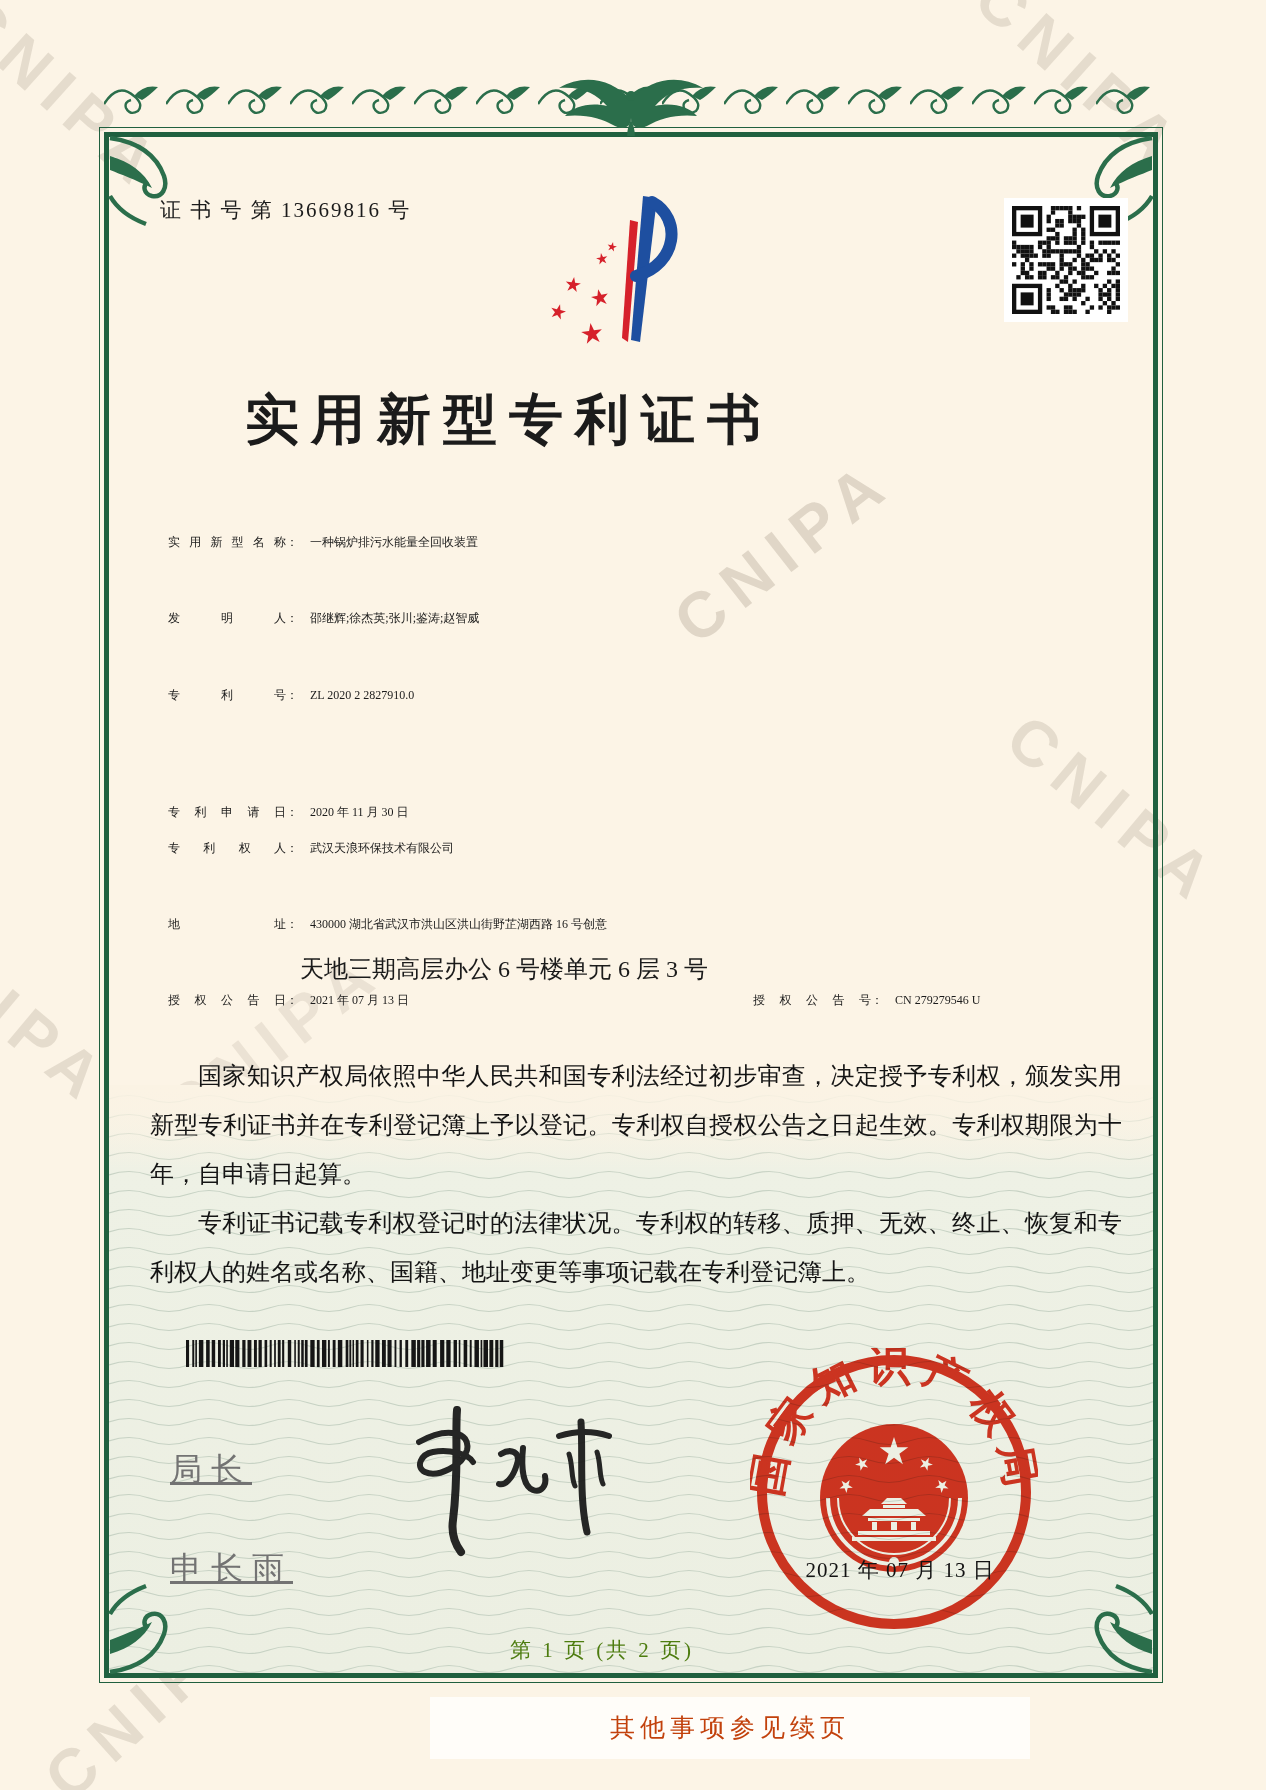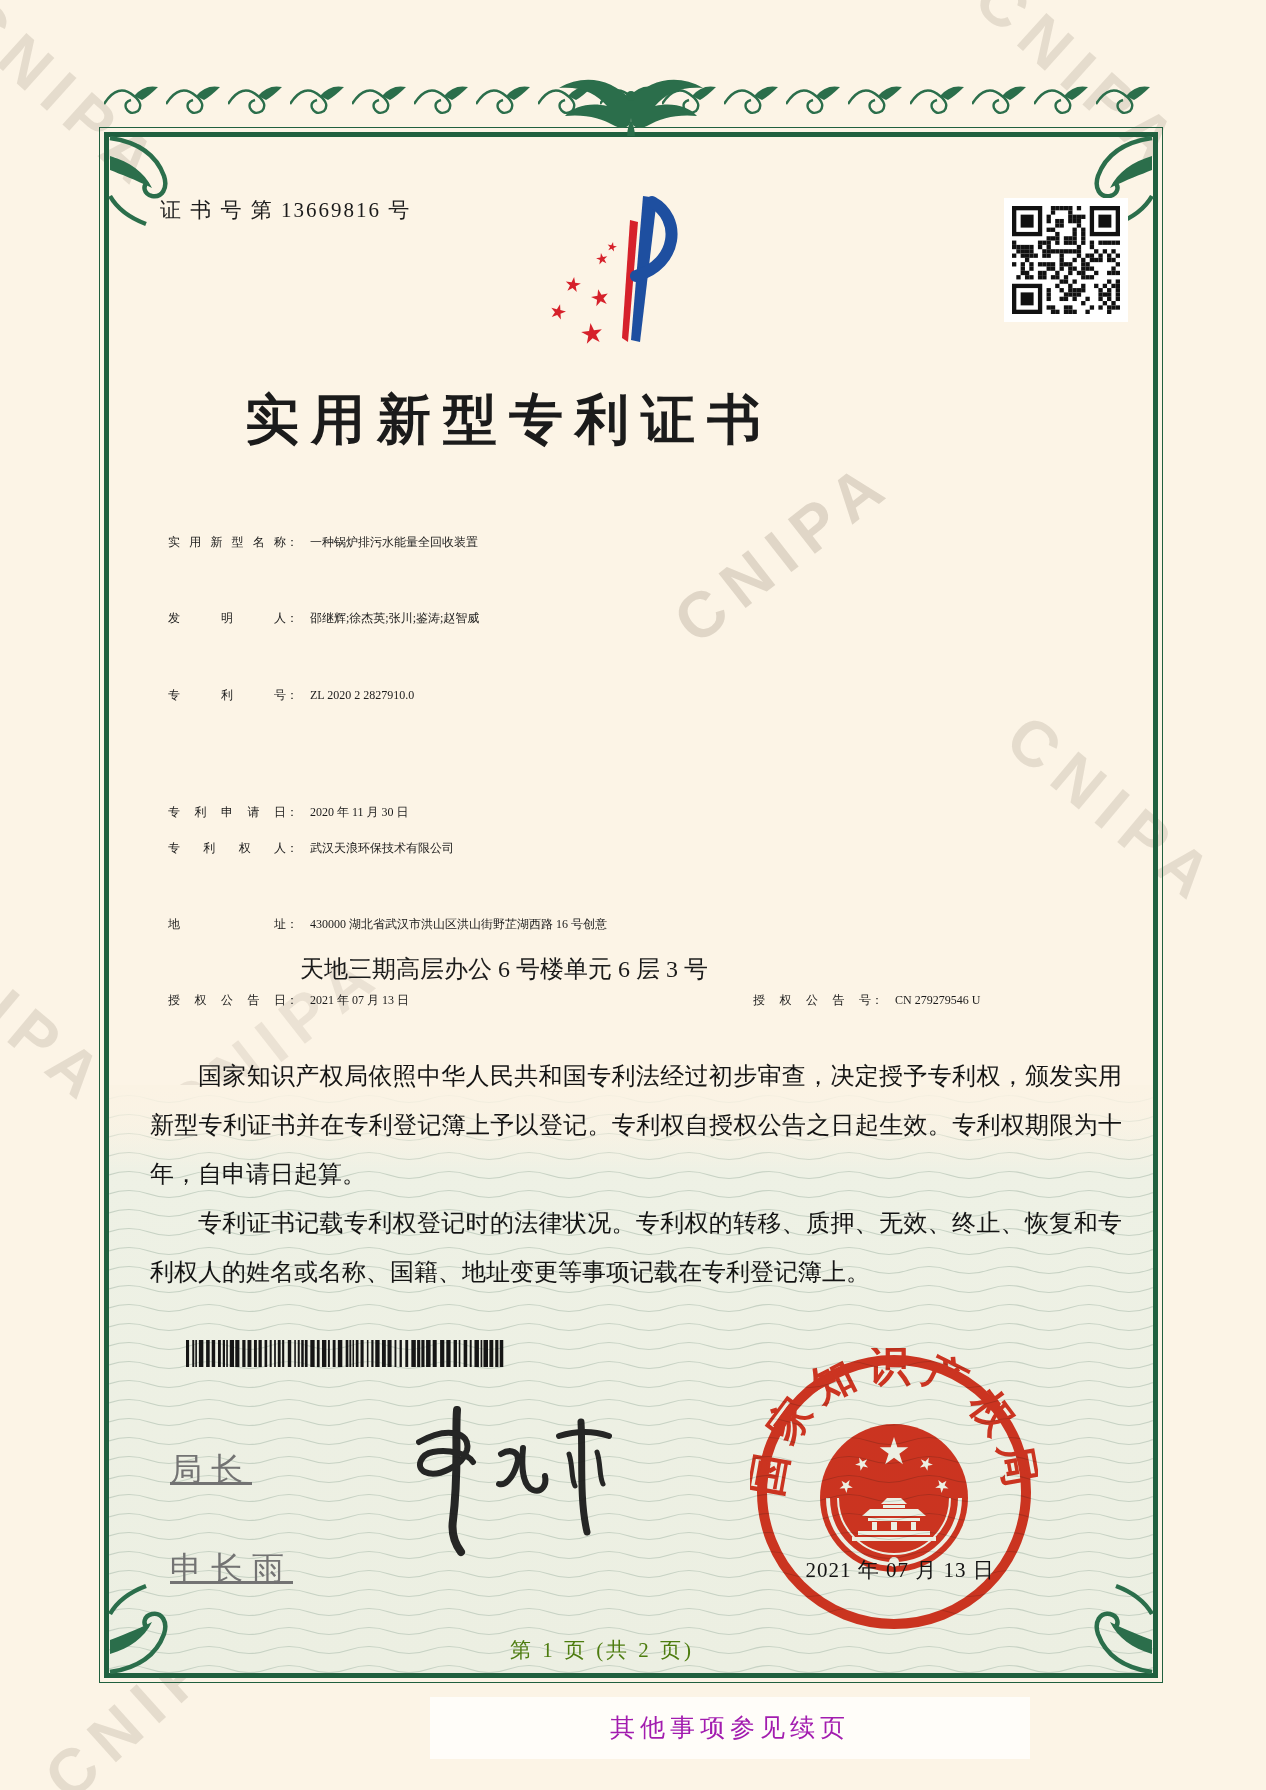--- a/index.html
+++ b/index.html
@@ -41,21 +41,21 @@
   .barcode{position:absolute;left:186px;top:1340px;z-index:4;}
   .signer{position:absolute;left:170px;font-family:"Liberation Sans","DejaVu Sans",sans-serif;
           font-size:32px;letter-spacing:9px;color:#737373;z-index:4;text-decoration:underline;}
   .signature{position:absolute;left:375px;top:1402px;z-index:4;}
   .seal{position:absolute;left:750px;top:1348px;z-index:4;mix-blend-mode:multiply;opacity:.95;}
   .sealdate{position:absolute;left:788px;top:1556px;width:224px;text-align:center;
             font-size:21px;letter-spacing:1px;color:#121212;z-index:5;}
   .pageno{position:absolute;left:432px;top:1636px;width:340px;text-align:center;
           font-size:21px;letter-spacing:3px;color:#4d7c0f;z-index:4;}
   .strip{position:absolute;left:430px;top:1697px;width:600px;height:62px;background:#fffdf9;
-         z-index:4;text-align:center;line-height:62px;font-size:25px;letter-spacing:5px;color:#a21caf;}
+         z-index:4;text-align:center;line-height:62px;font-size:25px;letter-spacing:5px;color:#c2410c;}
 </style>
 </head>
 <body>
 
 <div class="wm" style="left:-10px;top:-20px;transform:rotate(42deg);">CNIPA</div>
 <div class="wm" style="left:1010px;top:-40px;transform:rotate(42deg);">CNIPA</div>
 <div class="wm" style="left:660px;top:600px;transform:rotate(-38deg);color:rgba(150,138,120,.28);">CNIPA</div>
 <div class="wm" style="left:-70px;top:900px;transform:rotate(40deg);">CNIPA</div>
 <div class="wm" style="left:1040px;top:700px;transform:rotate(40deg);">CNIPA</div>
 <div class="wm" style="left:150px;top:1090px;transform:rotate(-38deg);color:rgba(150,138,120,.16);">CNIPA</div>

